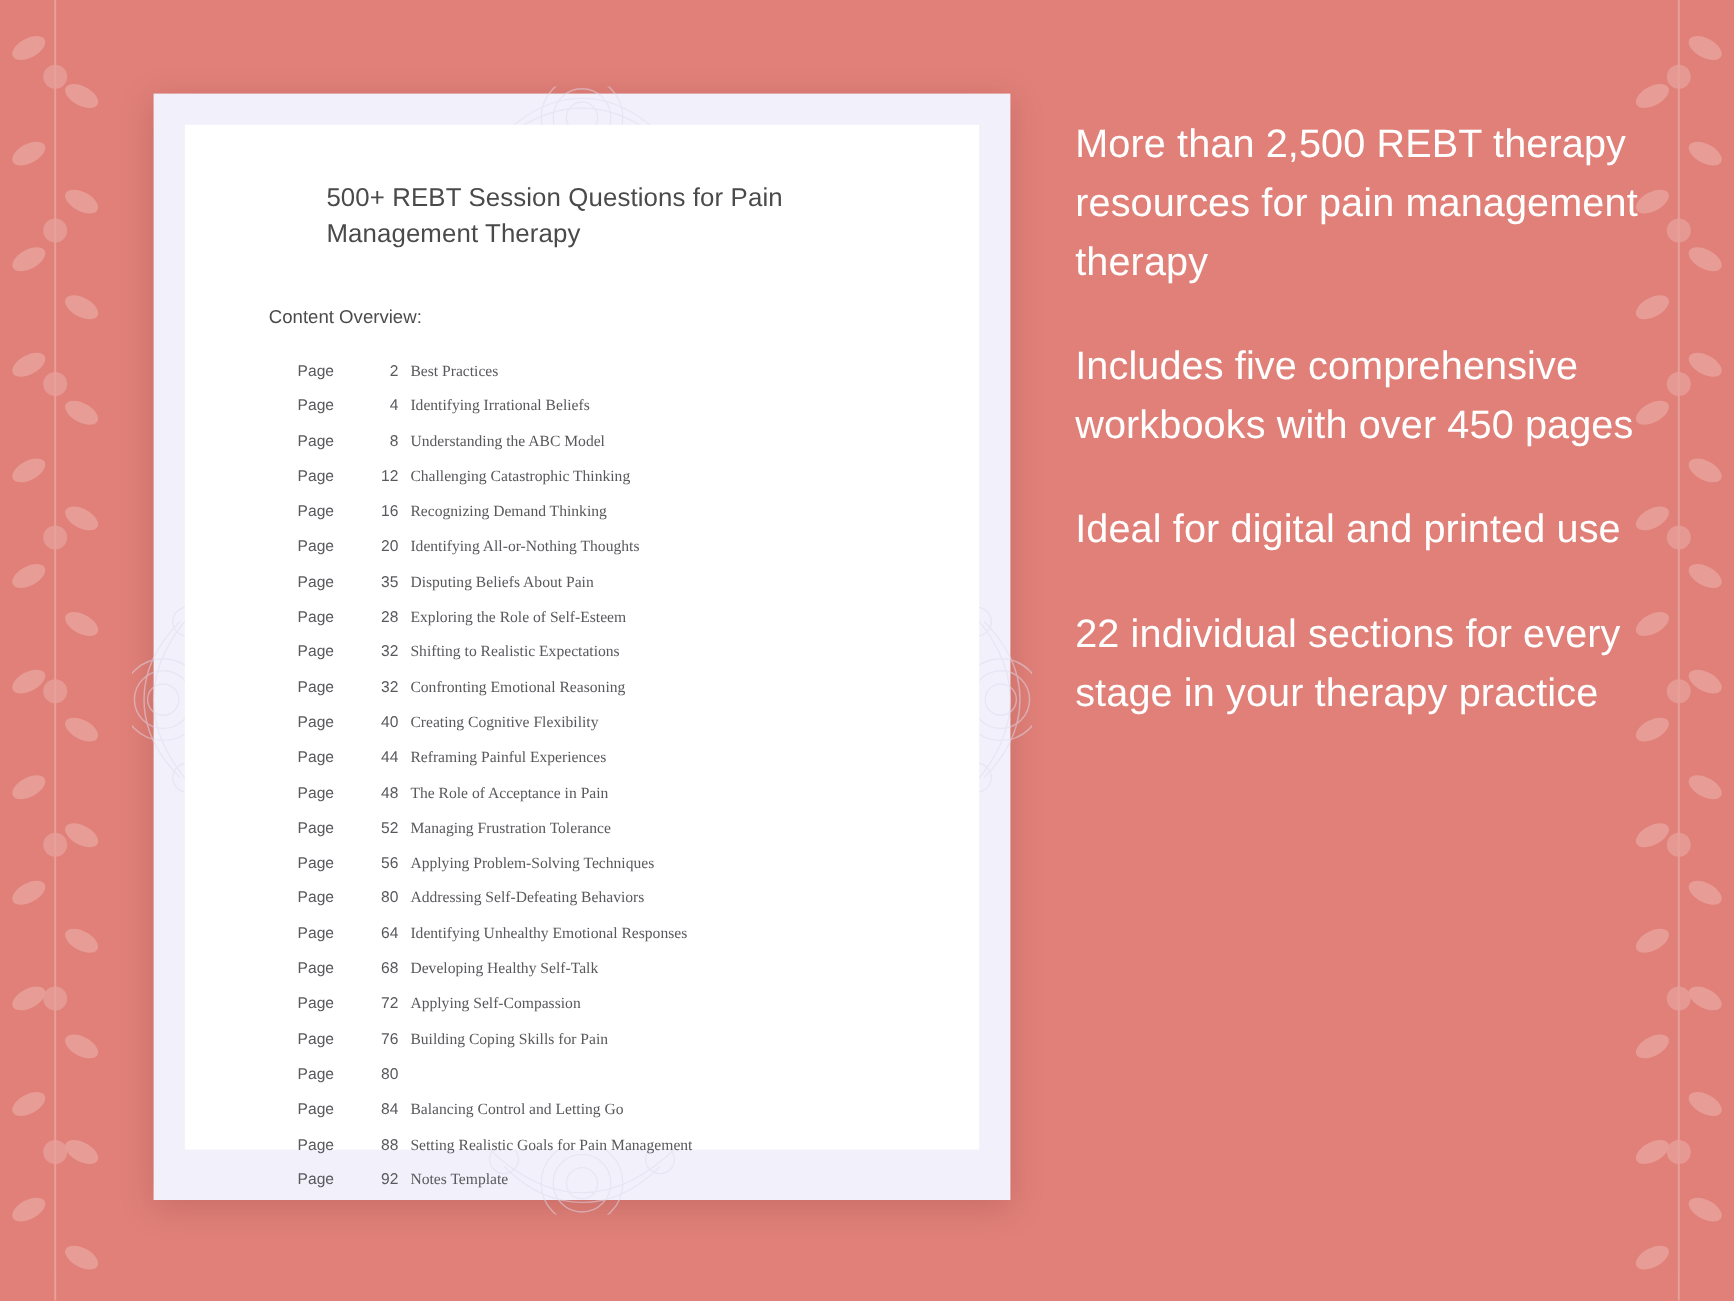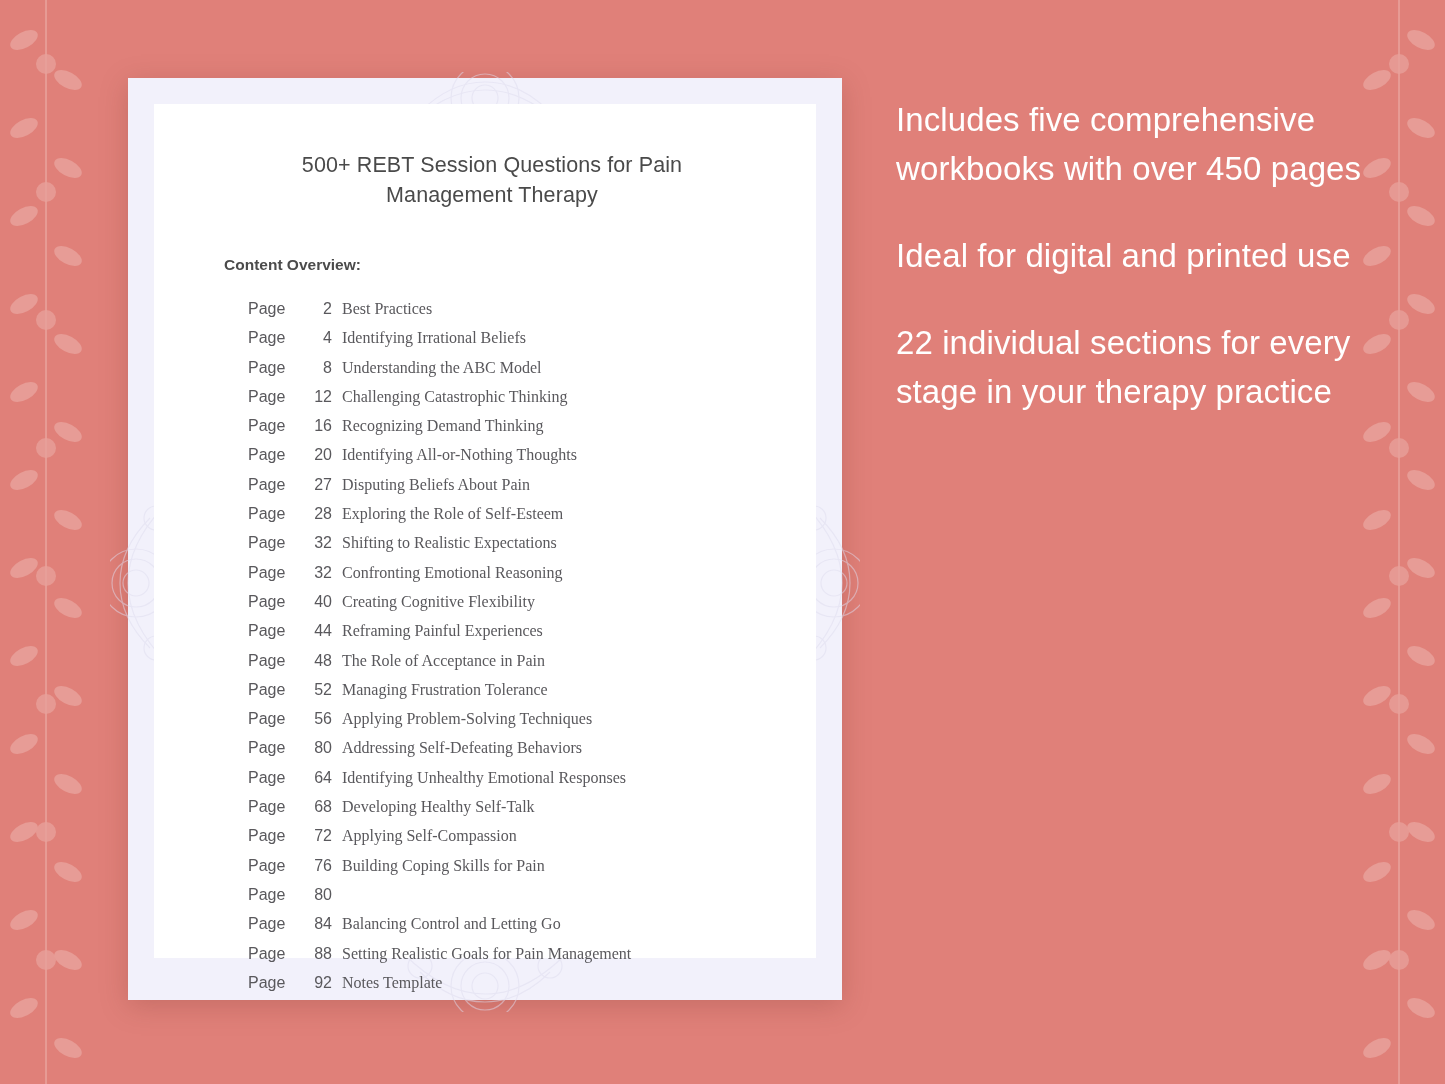--- a/index.html
+++ b/index.html
@@ -86,45 +86,45 @@
     left: 26px;
     top: 26px;
     right: 26px;
     bottom: 42px;
     background: #ffffff;
     padding: 46px 56px 20px 70px;
     box-sizing: border-box;
   }
 
   .doc-title {
-    text-align: center;
+    text-align: left;
     color: #4a4a4a;
     font-size: 21.5px;
     line-height: 30px;
     letter-spacing: 0.1px;
     margin: 0 auto;
     max-width: 440px;
     font-weight: 400;
   }
 
   .overview-label {
     margin-top: 46px;
     color: #4b4b4b;
     font-size: 15.5px;
-    font-weight: 700;
+    font-weight: 400;
   }
 
   .toc {
     margin-top: 20px;
     padding-left: 24px;
   }
   .toc-row {
     display: flex;
     align-items: baseline;
-    font-size: 16px;
+    font-size: 13px;
     color: #59585c;
     line-height: 29.3px;
     white-space: nowrap;
   }
   .toc-page {
     display: inline-block;
     width: 58px;
     text-align: left;
   }
   .toc-num {
@@ -333,21 +333,21 @@
           <span class="toc-num">16</span>
           <span class="toc-title">Recognizing Demand Thinking</span>
         </div>
         <div class="toc-row">
           <span class="toc-page">Page</span>
           <span class="toc-num">20</span>
           <span class="toc-title">Identifying All-or-Nothing Thoughts</span>
         </div>
         <div class="toc-row">
           <span class="toc-page">Page</span>
-          <span class="toc-num">27</span>
+          <span class="toc-num">35</span>
           <span class="toc-title">Disputing Beliefs About Pain</span>
         </div>
         <div class="toc-row">
           <span class="toc-page">Page</span>
           <span class="toc-num">28</span>
           <span class="toc-title">Exploring the Role of Self-Esteem</span>
         </div>
         <div class="toc-row">
           <span class="toc-page">Page</span>
           <span class="toc-num">32</span>
@@ -426,18 +426,19 @@
           <span class="toc-page">Page</span>
           <span class="toc-num">92</span>
           <span class="toc-title">Notes Template</span>
         </div>
 
       </div>
     </div>
   </div>
 
   <div class="copy-area">
+    <p class="copy-block">More than 2,500 REBT therapy resources for pain management therapy</p>
     <p class="copy-block">Includes five comprehensive workbooks with over 450 pages</p>
     <p class="copy-block">Ideal for digital and printed use</p>
     <p class="copy-block">22 individual sections for every stage in your therapy practice</p>
   </div>
 
 </div>
 
 </body></html>

